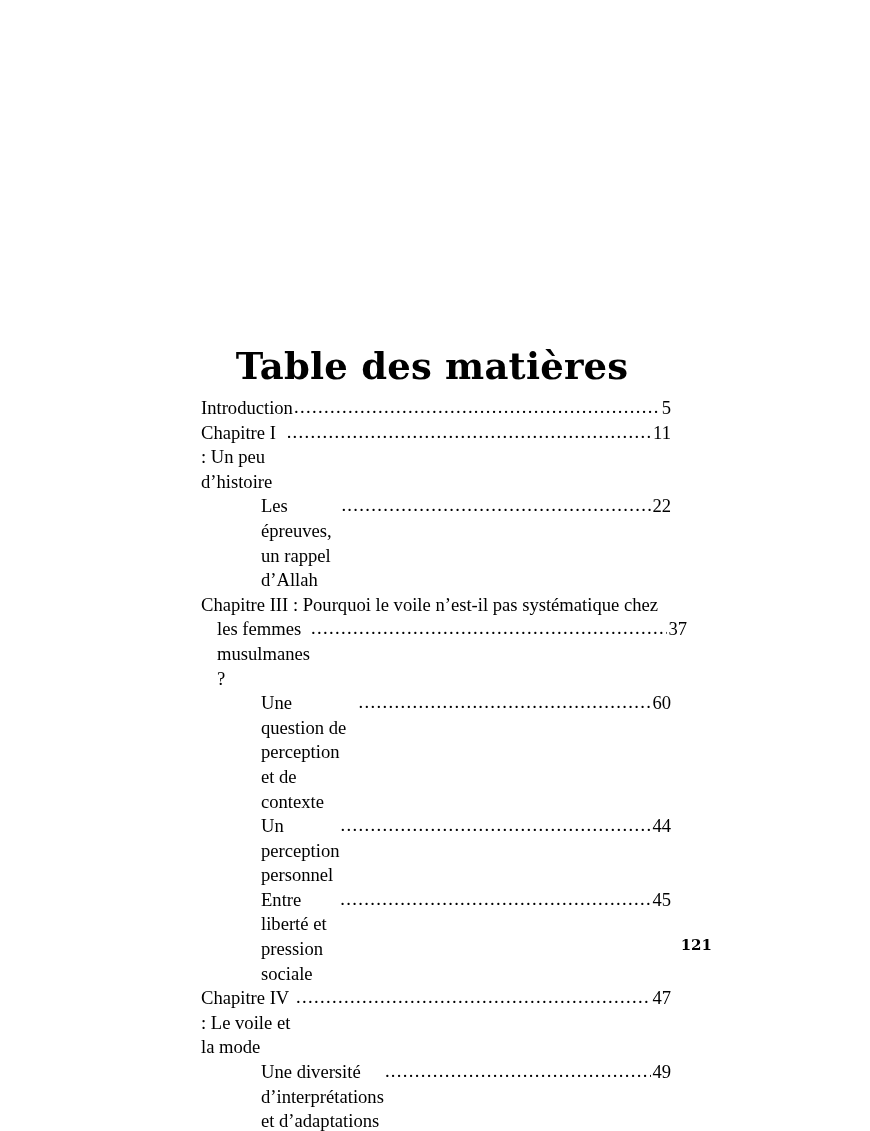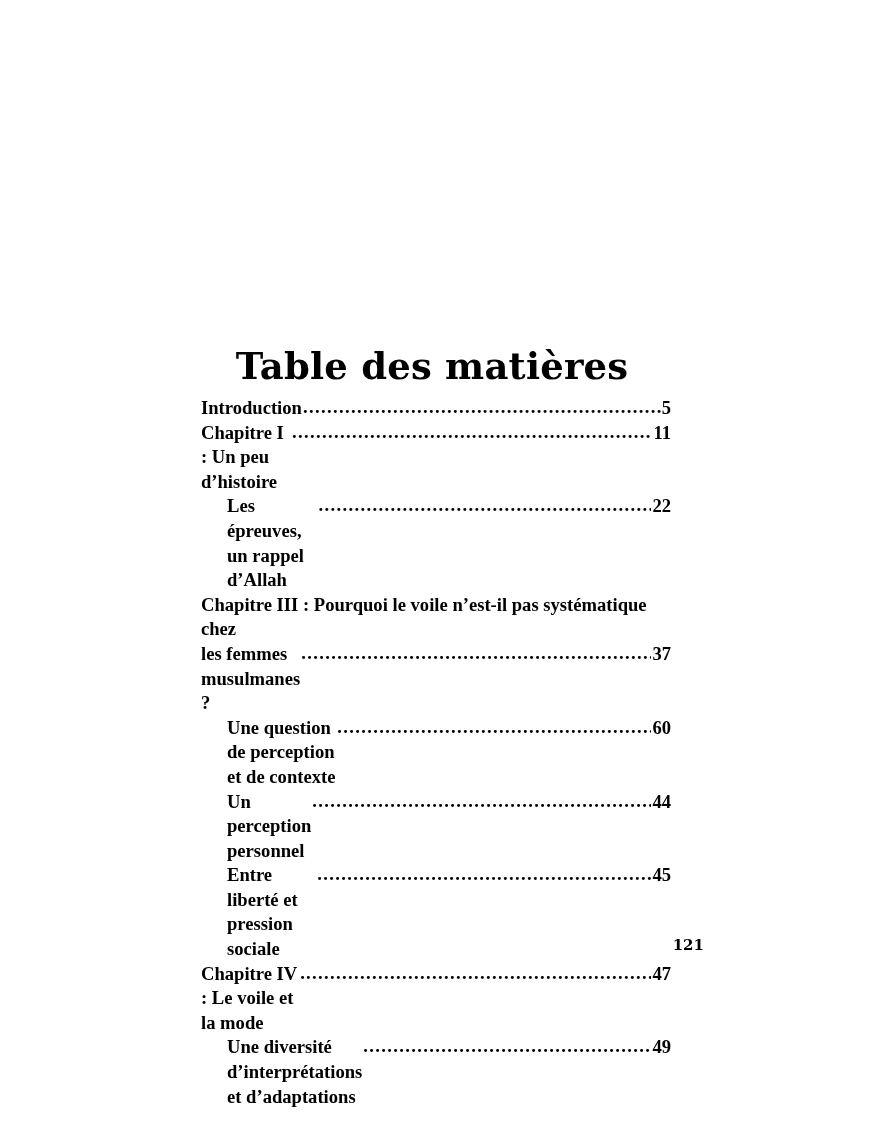--- a/index.html
+++ b/index.html
@@ -43,27 +43,26 @@
     width: 470px;
   }
 
   .toc-entry {
     display: block;
     font-size: 18.6px;
     line-height: 24.6px;
     color: #000000;
     margin: 0;
     padding: 0;
-    font-weight: bold;
   }
 
   
   .toc-entry.level-1 { margin-left: 0px; }
   
-  .toc-entry.level-2 { margin-left: 26px; }
+  .toc-entry.level-2 { margin-left: 60px; }
 
   
   .entry-row {
     display: flex;
     align-items: baseline;
     width: 100%;
   }
   .toc-entry.level-2 .entry-row { width: calc(100% - 0px); }
 
   .entry-text {
@@ -94,26 +93,26 @@
 
   .entry-page {
     flex: 0 0 auto;
     text-align: right;
     font-size: 18.6px;
     color: #000000;
     padding-left: 0px;
   }
 
   
-  .cont-row { margin-left: 0; }
+  .cont-row { margin-left: 16px; }
 
   
   .folio {
     position: absolute;
-    left: 4px;
+    left: 12px;
     top: 935px;
     width: 700px;
     text-align: right;
     font-family: "DejaVu Serif", "Liberation Serif", serif;
     font-weight: 700;
     font-size: 15px;
     line-height: 20px;
     color: #000000;
   }
 </style>

